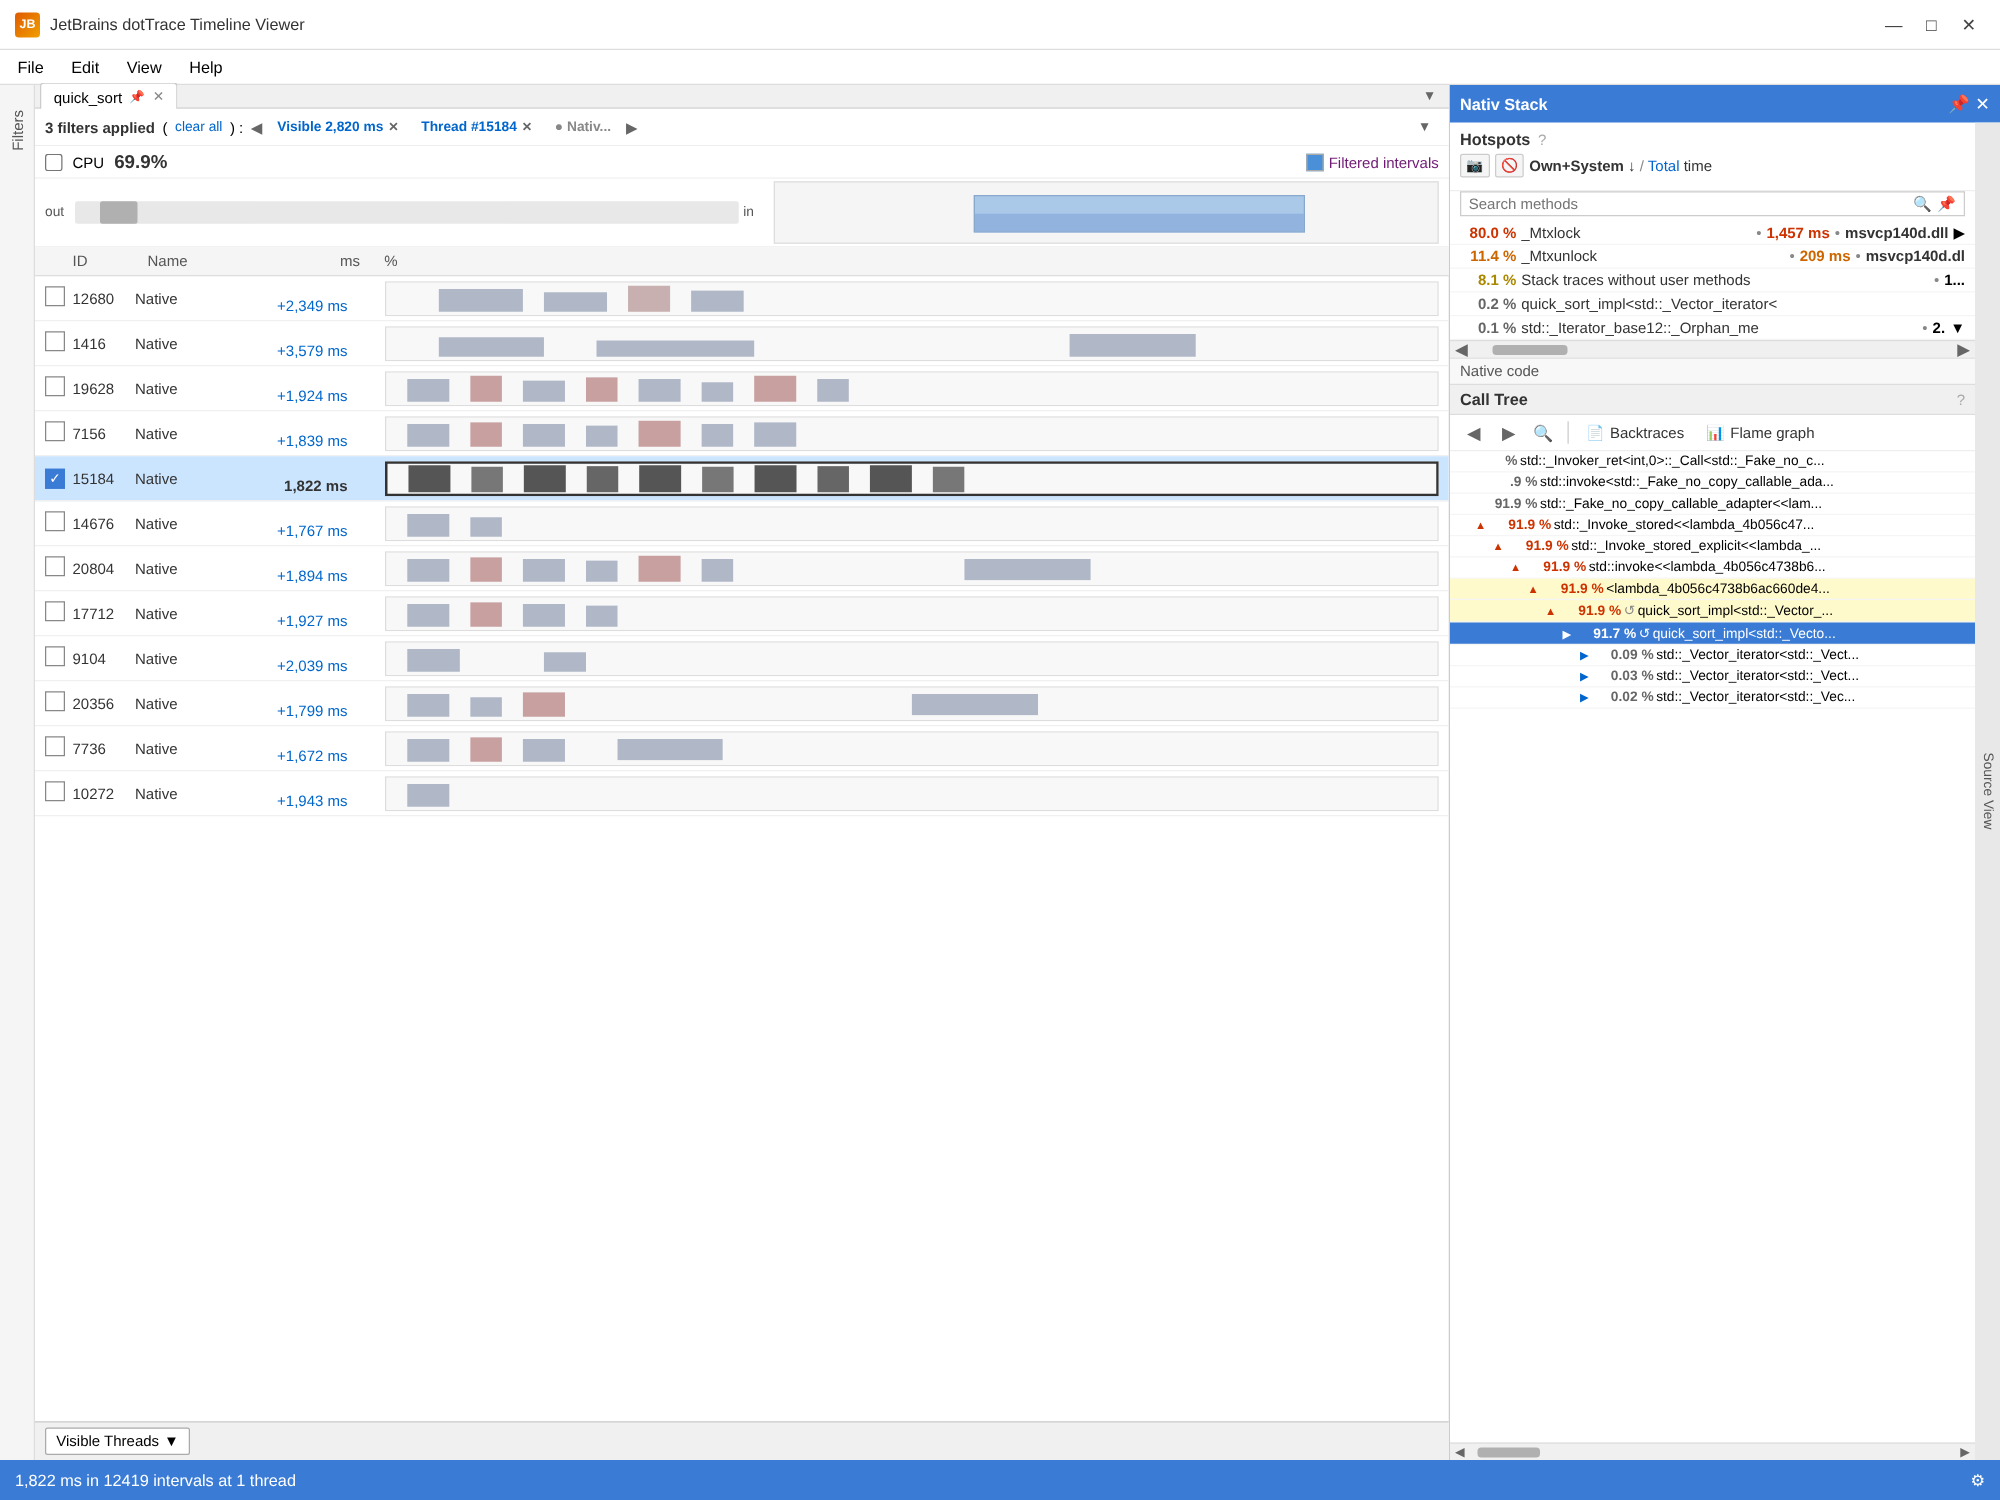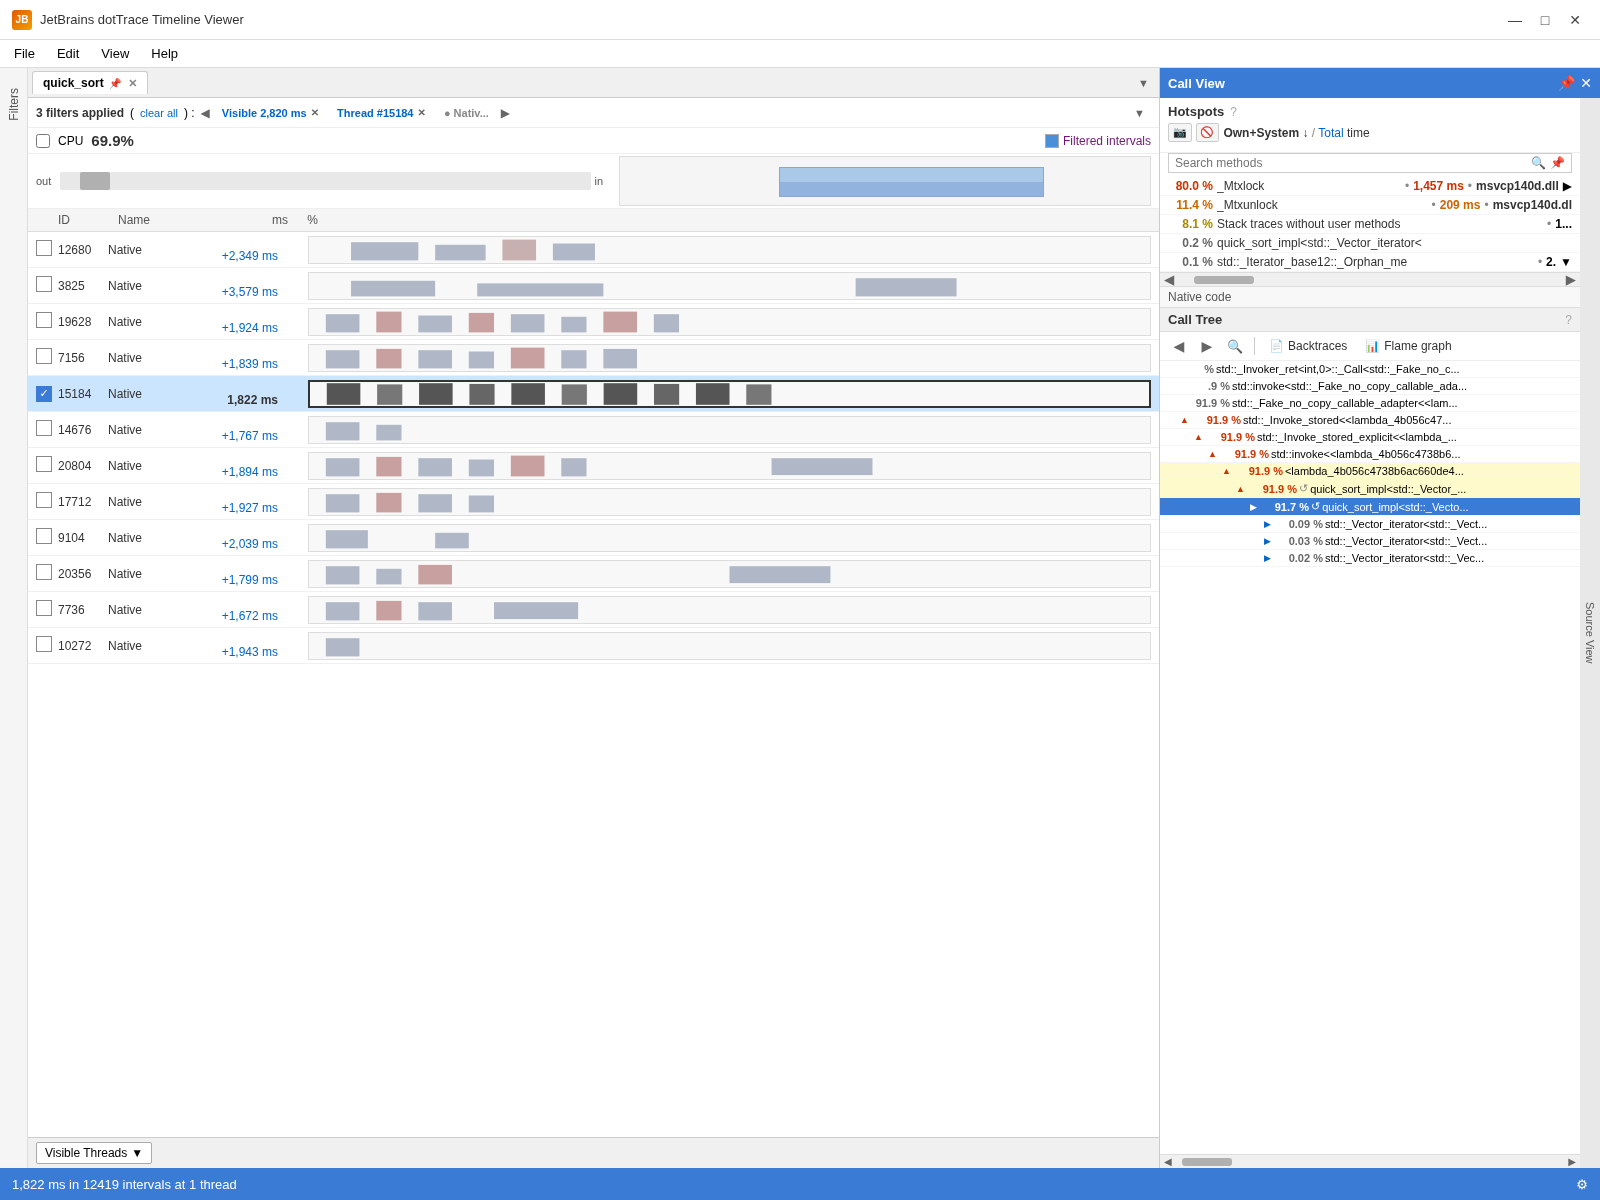--- a/index.html
+++ b/index.html
@@ -80,23 +80,22 @@
       flex-direction: column;
       border-right: 1px solid #ccc;
     }
 
     
     .tab-bar {
       display: flex;
       align-items: center;
       background: #f0f0f0;
       border-bottom: 1px solid #ccc;
-      height: 30px;
+      height: 19px;
       padding: 0 4px;
-      font-weight: bold;
     }
     .tab {
       display: flex;
       align-items: center;
       padding: 4px 10px;
       background: #fff;
       border: 1px solid #ccc;
       border-bottom: none;
       border-radius: 3px 3px 0 0;
       gap: 6px;
@@ -617,21 +616,21 @@
                 <rect x="15%" y="30%" width="6%" height="60%" fill="#b0b8c8"></rect>
                 <rect x="23%" y="10%" width="4%" height="80%" fill="#c8b0b0"></rect>
                 <rect x="29%" y="25%" width="5%" height="65%" fill="#b0b8c8"></rect>
               </svg>
           </div>
         </div>
       </div>
 
       <div class="thread-row">
         <div class="tr-check"><div class="checkbox-cell"></div></div>
-        <div class="tr-id">3825</div>
+        <div class="tr-id">1416</div>
         <div class="tr-name">Native</div>
         <div class="tr-ms" style="color:#0066cc">+3,579 ms</div>
         <div class="tr-pct"></div>
         <div class="tr-chart">
           <div class="mini-chart">
             <svg width="100%" height="100%">
                 <rect x="5%" y="30%" width="10%" height="60%" fill="#b0b8c8"></rect>
                 <rect x="20%" y="40%" width="15%" height="50%" fill="#b0b8c8"></rect>
                 <rect x="65%" y="20%" width="12%" height="70%" fill="#b0b8c8"></rect>
               </svg>
@@ -834,21 +833,21 @@
       <button class="visible-threads-btn">
         <span>Visible Threads</span>
         <span>▼</span>
       </button>
     </div>
 
   </div>
 
   <div class="right-panel">
     <div class="right-panel-header">
-      <span class="panel-title">Call View</span>
+      <span class="panel-title">Nativ Stack</span>
       <div class="panel-btns">
         <button class="panel-btn">📌</button>
         <button class="panel-btn">✕</button>
       </div>
     </div>
 
     <div class="right-panel-body">
       <div class="right-panel-content">
 
         <div class="hotspots-section">

